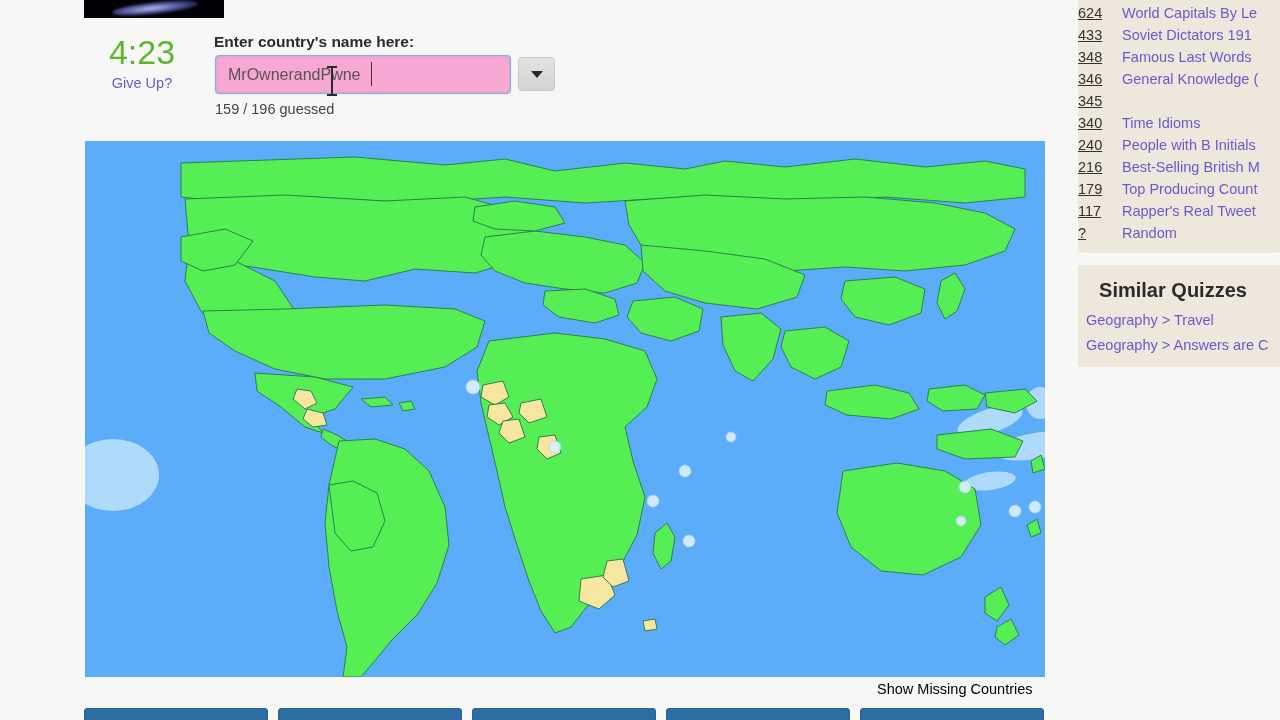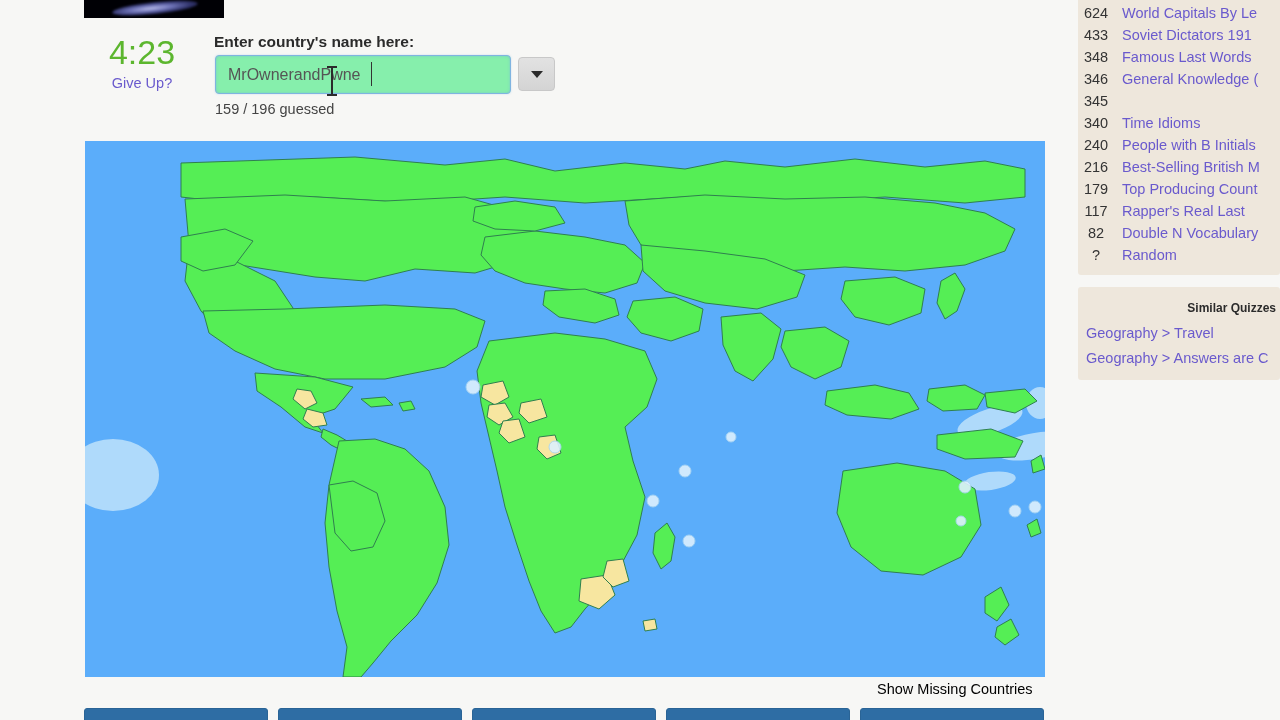--- a/index.html
+++ b/index.html
@@ -66,21 +66,21 @@
     font-weight: bold;
     color: #2b2b2b;
     line-height: 19px;
   }
   .answer-input {
     position: absolute;
     left: 215px; top: 55px;
     width: 296px; height: 39px;
     border: 1px solid #7fb4e0;
     border-radius: 4px;
-    background: #86efac;
+    background: #f9a8d4;
     box-shadow: 0 0 3px rgba(110,170,220,0.55) inset, 0 0 2px rgba(110,170,220,0.35);
     padding: 0 12px;
     font-family: "Liberation Sans", sans-serif;
     font-size: 16px;
     color: #555555;
     outline: none;
   }
   .caret {
     position: absolute;
     left: 371px; top: 62px;
@@ -184,37 +184,38 @@
   .panel.top { margin-top: -4px; border-radius: 0 0 3px 3px; }
 
   .quiz-row {
     display: flex;
     align-items: flex-start;
     padding: 2px 6px 2px 0;
     line-height: 18px;
   }
   .quiz-plays {
     flex: 0 0 44px;
+    text-align: left;
+    padding-right: 8px;
+    font-size: 14.5px;
+    color: #333333;
+    text-decoration: underline;
+  }
+  .quiz-title {
+    font-size: 14.5px;
+    color: #6a5acd;
+    cursor: pointer;
+  }
+
+  .panel-heading {
     text-align: center;
-    padding-right: 8px;
-    font-size: 14.5px;
-    color: #333333;
-  }
-  .quiz-title {
-    font-size: 14.5px;
-    color: #6a5acd;
-    cursor: pointer;
-  }
-
-  .panel-heading {
-    text-align: right;
-    font-size: 12px;
+    font-size: 20px;
     font-weight: bold;
     color: #2b2b2b;
-    padding: 8px 4px 6px 0;
+    padding: 8px 12px 6px 0;
   }
   .similar-row {
     padding: 2px 0 2px 8px;
     font-size: 14.5px;
     line-height: 21px;
     color: #6a5acd;
     cursor: pointer;
     white-space: nowrap;
   }
 </style>
@@ -408,25 +409,21 @@
       <div class="quiz-row">
         <div class="quiz-plays">216</div>
         <div class="quiz-title">Best-Selling British M</div>
       </div>
       <div class="quiz-row">
         <div class="quiz-plays">179</div>
         <div class="quiz-title">Top Producing Count</div>
       </div>
       <div class="quiz-row">
         <div class="quiz-plays">117</div>
-        <div class="quiz-title">Rapper's Real Last</div>
-      </div>
-      <div class="quiz-row">
-        <div class="quiz-plays">82</div>
-        <div class="quiz-title">Double N Vocabulary</div>
+        <div class="quiz-title">Rapper's Real Tweet</div>
       </div>
       <div class="quiz-row">
         <div class="quiz-plays">?</div>
         <div class="quiz-title">Random</div>
       </div>
     </div>
 
     <div class="panel">
       <div class="panel-heading">Similar Quizzes</div>
       <div class="similar-row">Geography &gt; Travel</div>

